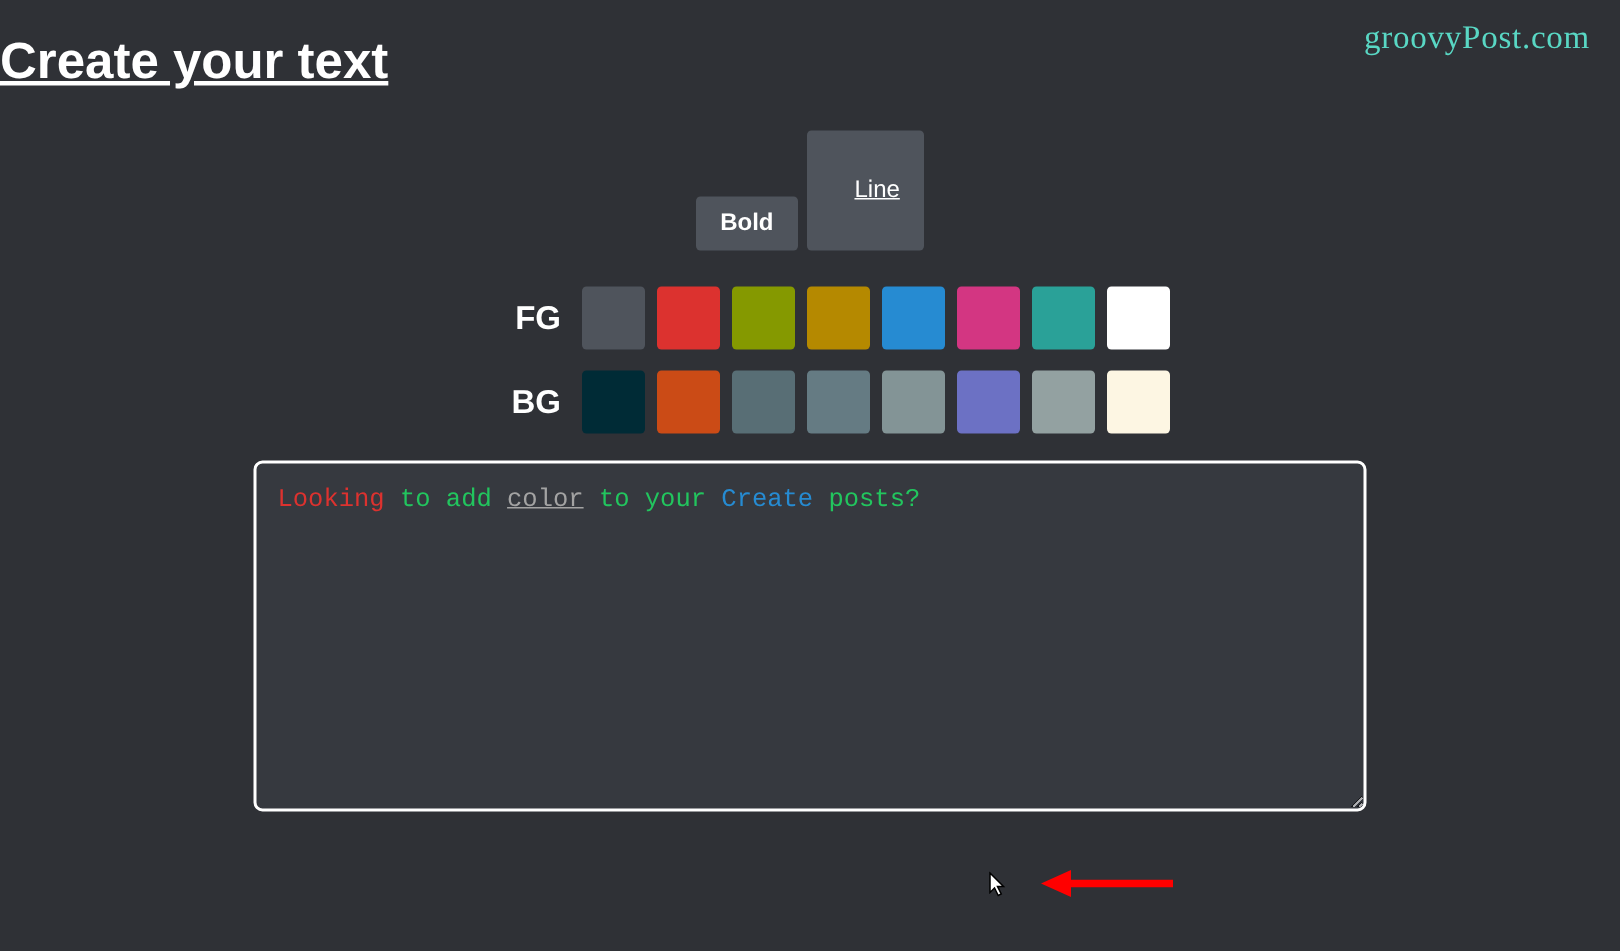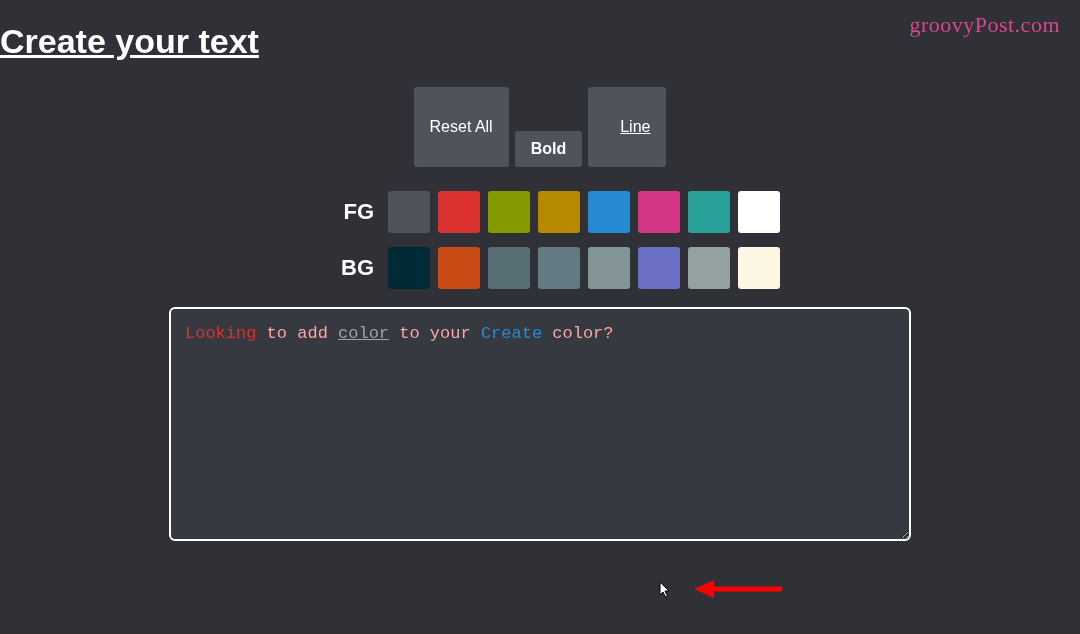--- a/index.html
+++ b/index.html
@@ -12,21 +12,21 @@
     color: #ffffff;
     overflow: hidden;
     position: relative;
   }
   .watermark {
     position: absolute;
     top: 12px;
     right: 20px;
     font-family: Georgia, "Times New Roman", serif;
     font-size: 22px;
-    color: #ec4899;
+    color: #5eead4;
     opacity: 0.9;
     letter-spacing: 0.5px;
   }
   .page-title {
     text-align: left;
     font-size: 34px;
     font-weight: 700;
     margin: 22px 13px 26px 0;
     text-decoration: underline;
   }
@@ -84,21 +84,21 @@
     font-size: 17px;
     line-height: 1.5;
     color: #dcddde;
     resize: both;
     overflow: auto;
     white-space: pre-wrap;
   }
   .seg-red    { color: #dc322f; }
   .seg-yellow { color: #a3a3a3; text-decoration: underline; margin-top: 36px; }
   .seg-blue   { color: #268bd2; }
-  .seg-plain  { color: #fca5a5; }
+  .seg-plain  { color: #22c55e; }
 
   
   .copy-row {
     margin-top: 30px;
     display: flex;
     justify-content: center;
     position: relative;
   }
   .copy-btn {
     background: #4f545c;
@@ -125,21 +125,20 @@
   }
 </style>
 </head>
 <body>
 
 <div class="watermark">groovyPost.com</div>
 
 <h1 class="page-title">Create your text</h1>
 
 <div class="toolbar">
-  <button class="btn">Reset All</button>
   <button class="btn btn-bold">Bold</button>
   <button class="btn btn-line">Line</button>
 </div>
 
 <div class="swatch-row">
   <span class="swatch-label">FG</span>
   <div class="swatch" style="background:#4f545c"></div>
   <div class="swatch" style="background:#dc322f"></div>
   <div class="swatch" style="background:#859900"></div>
   <div class="swatch" style="background:#b58900"></div>
@@ -155,21 +154,21 @@
   <div class="swatch" style="background:#cb4b16"></div>
   <div class="swatch" style="background:#586e75"></div>
   <div class="swatch" style="background:#657b83"></div>
   <div class="swatch" style="background:#839496"></div>
   <div class="swatch" style="background:#6c71c4"></div>
   <div class="swatch" style="background:#93a1a1"></div>
   <div class="swatch" style="background:#fdf6e3"></div>
 </div>
 
 <div class="textarea-wrap">
-  <div class="textarea" contenteditable="true" id="editor" style=""><span class="seg-red">Looking</span><span class="seg-plain"> to add </span><span class="seg-yellow">color</span><span class="seg-plain"> to your </span><span class="seg-blue">Create</span><span class="seg-plain"> color?</span></div>
+  <div class="textarea" contenteditable="true" id="editor" style=""><span class="seg-red">Looking</span><span class="seg-plain"> to add </span><span class="seg-yellow">color</span><span class="seg-plain"> to your </span><span class="seg-blue">Create</span><span class="seg-plain"> posts?</span></div>
 </div>
 
 <div class="copy-row">
 
   <span class="cursor-pointer-icon">
     <svg width="16" height="20" viewBox="0 0 16 20">
       <path d="M4 1 L4 14 L7 11 L9.5 16 L11.5 15 L9 10 L13 10 Z" fill="#ffffff" stroke="#000000" stroke-width="1"></path>
     </svg>
   </span>
 

